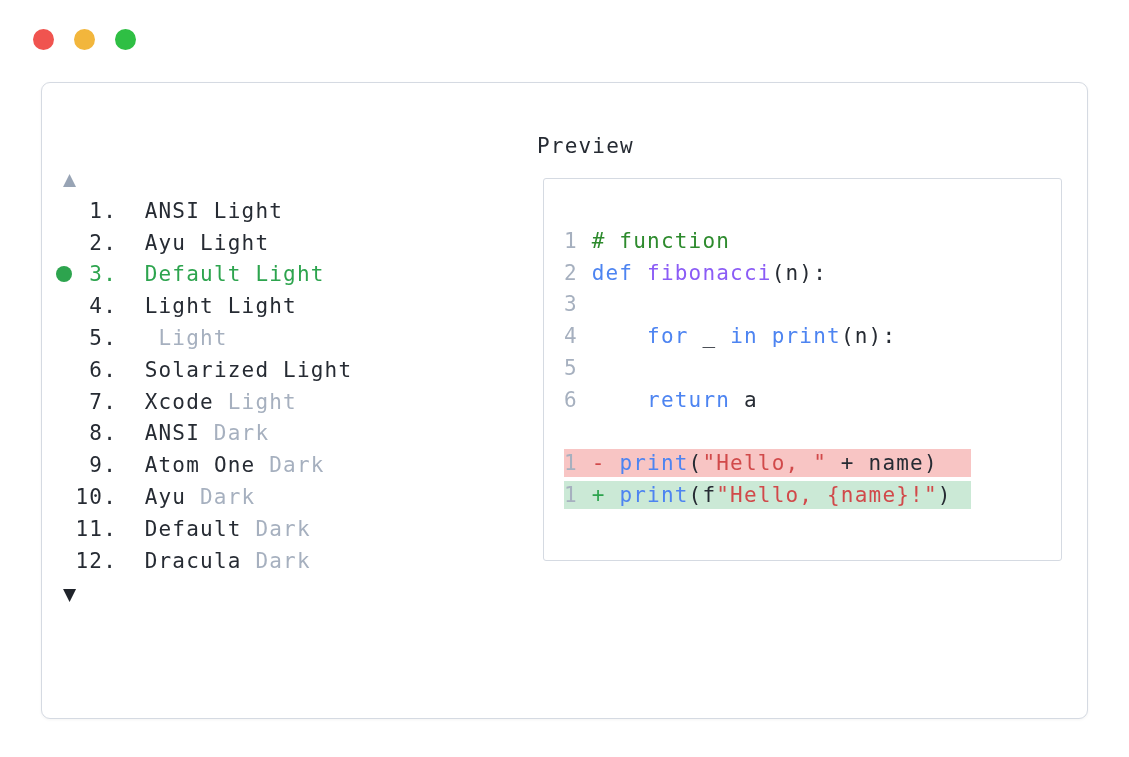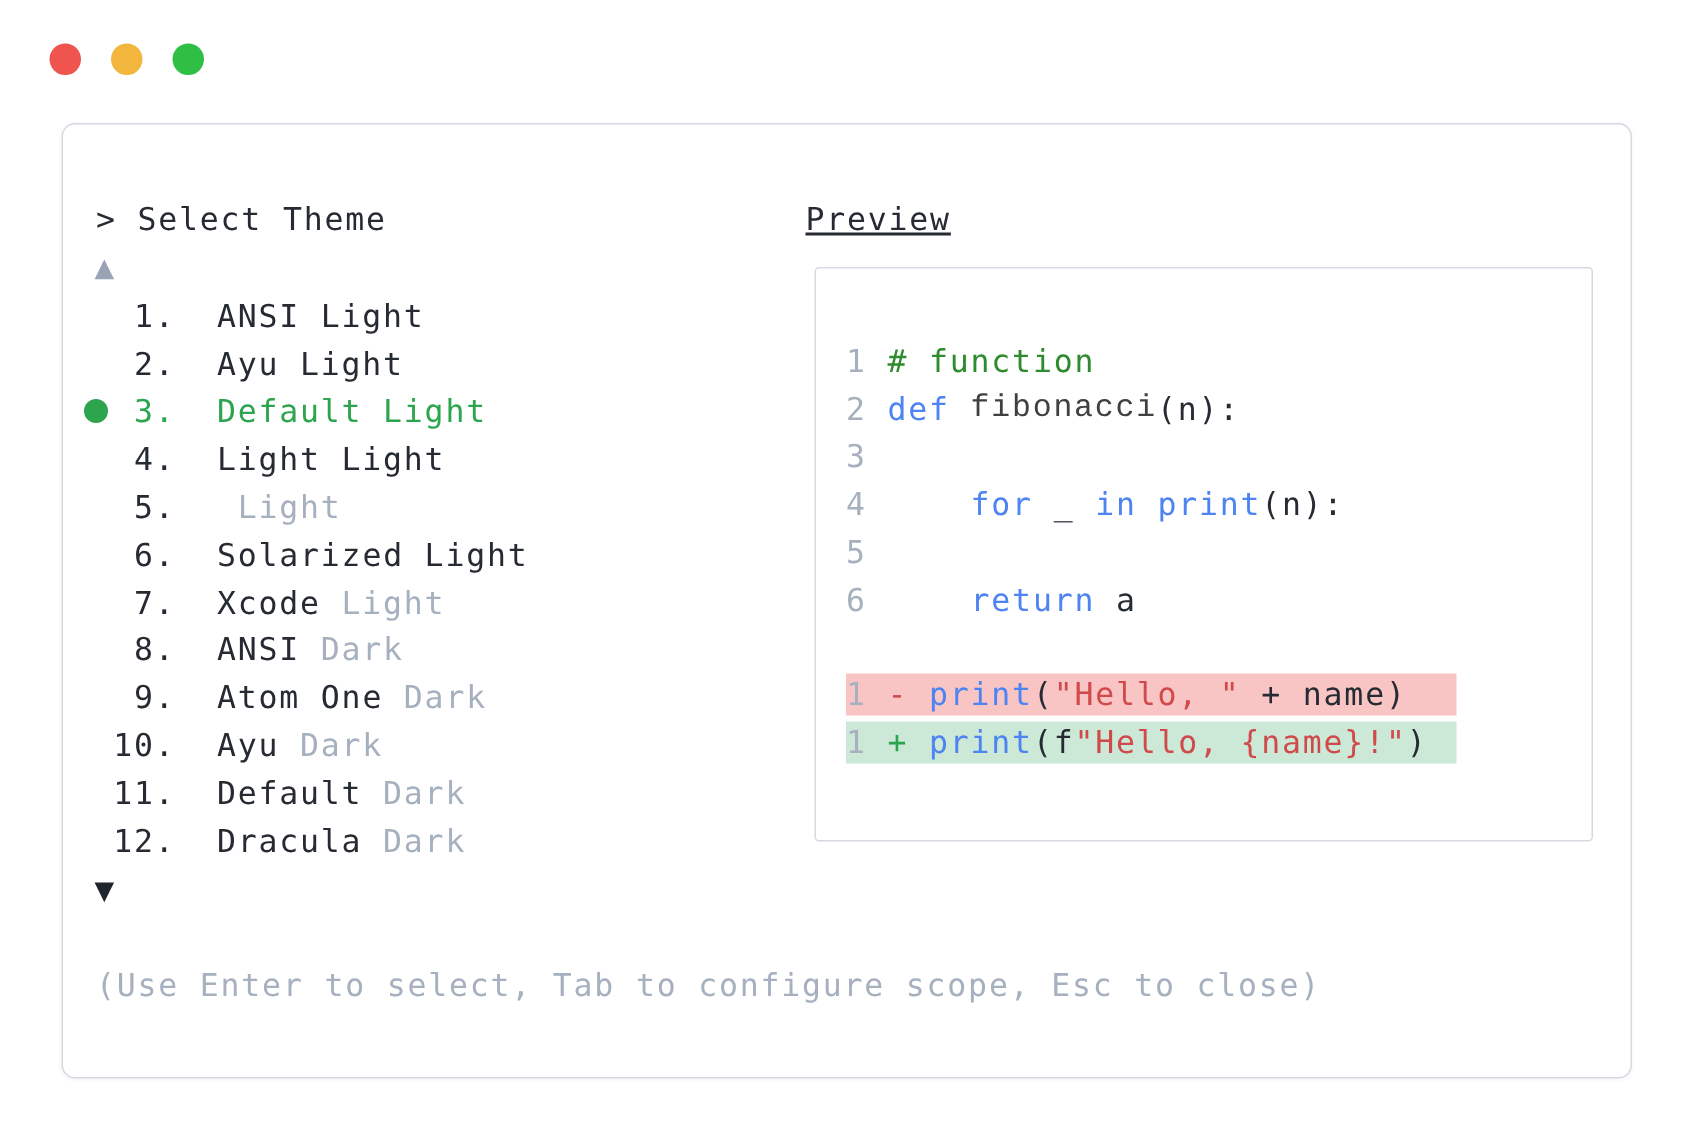--- a/index.html
+++ b/index.html
@@ -27,21 +27,21 @@
   
   .panel {
     position: absolute; left: 41px; top: 82px;
     width: 1047px; height: 637px;
     background: #ffffff;
     border: 1.5px solid #d5dae2;
     border-radius: 9px;
     box-shadow: 0 1px 3px rgba(31,35,40,.05);
   }
   .prompt        { position: absolute; left: 22px;  top: 51px; white-space: pre; }
-  .preview-label { position: absolute; left: 495px; top: 51px; white-space: pre; text-decoration: underline; }
+  .preview-label { position: absolute; left: 495px; top: 51px; white-space: pre; }
 
   .scroll-up {
     position: absolute; left: 21px; top: 88px;
     font-family: "DejaVu Sans", sans-serif;
     font-size: 17px; color: #98a4b5; line-height: 17px;
     cursor: default;
   }
   .scroll-down {
     position: absolute; left: 21px; top: 503px;
     font-family: "DejaVu Sans", sans-serif;
@@ -79,36 +79,35 @@
     white-space: pre; font-size: 21px;
   }
   .lnum { display: inline-block; width: 27.7px; color: #a6b0bf; flex: none; }
   .hl { display: inline-flex; align-items: center; height: 28px; width: 407px; }
   .hl.removed { background: #f8c5c4; }
   .hl.added   { background: #cbe9d6; }
 
   .tok-plain   { color: #262b33; }
   .tok-comment { color: #2e8b2e; }
   .tok-kw      { color: #4d84f1; }
-  .tok-func    { color: #404040; font-family: Liberation Mono, monospace; }
+  .tok-func    { color: #8b5cf6; }
   .tok-str     { color: #d1494a; }
   .tok-removed { color: #d1494a; }
   .tok-added   { color: #2da44e; }
 </style>
 </head>
 <body>
 
 <div class="traffic">
   <div class="tl red"></div>
   <div class="tl yellow"></div>
   <div class="tl green"></div>
 </div>
 
 <div class="panel">
-  <div class="prompt mono">&gt; Select Theme</div>
 
   <div class="scroll-up">▲</div>
 
   <div class="theme-list">
       <div class="row"><span class="marker"></span><span class="num mono">1.</span><span class="iname mono">ANSI</span><span class="variant mono">Light</span></div>
       <div class="row"><span class="marker"></span><span class="num mono">2.</span><span class="iname mono">Ayu</span><span class="variant mono">Light</span></div>
       <div class="row selected"><span class="marker dot"></span><span class="num mono">3.</span><span class="iname mono">Default</span><span class="variant mono">Light</span></div>
       <div class="row"><span class="marker"></span><span class="num mono">4.</span><span class="iname mono">Light</span><span class="variant mono">Light</span></div>
       <div class="row"><span class="marker"></span><span class="num mono">5.</span><span class="variant mono muted">Light</span></div>
       <div class="row"><span class="marker"></span><span class="num mono">6.</span><span class="iname mono">Solarized</span><span class="variant mono">Light</span></div>
@@ -131,14 +130,13 @@
         <div class="code-line mono"><span class="lnum">3</span></div>
         <div class="code-line mono"><span class="lnum">4</span><span class="tok-plain">    </span><span class="tok-kw">for</span><span class="tok-plain"> _ </span><span class="tok-kw">in</span><span class="tok-plain"> </span><span class="tok-kw">print</span><span class="tok-plain">(n):</span></div>
         <div class="code-line mono"><span class="lnum">5</span></div>
         <div class="code-line mono"><span class="lnum">6</span><span class="tok-plain">    </span><span class="tok-kw">return</span><span class="tok-plain"> a</span></div>
         <div class="code-line mono"><span class="lnum"></span></div>
         <div class="code-line mono"><span class="hl removed"><span class="lnum">1</span><span class="tok-removed">- </span><span class="tok-kw">print</span><span class="tok-plain">(</span><span class="tok-str">"Hello, "</span><span class="tok-plain"> + name)</span></span></div>
         <div class="code-line mono"><span class="hl added"><span class="lnum">1</span><span class="tok-added">+ </span><span class="tok-kw">print</span><span class="tok-plain">(f</span><span class="tok-str">"Hello, {name}!"</span><span class="tok-plain">)</span></span></div>
       </div>
   </div>
 
-  <div class="footer mono">(Use Enter to select, Tab to configure scope, Esc to close)</div>
 </div>
 
 </body></html>

